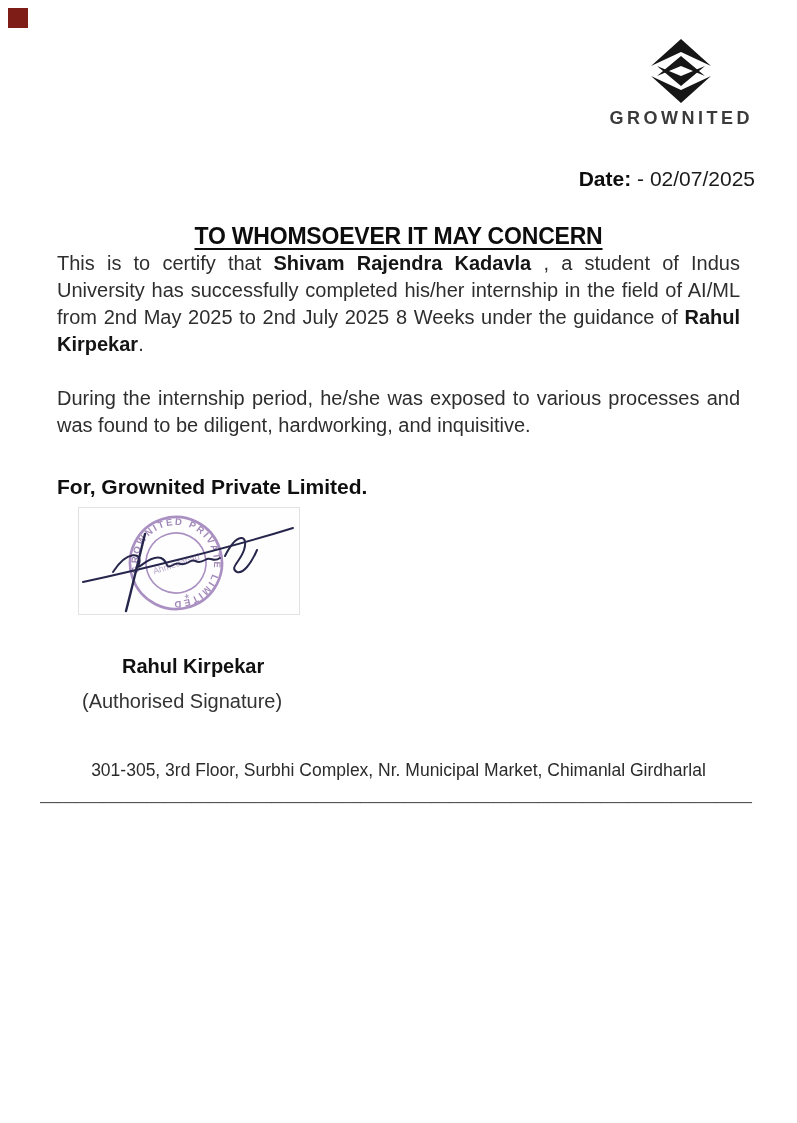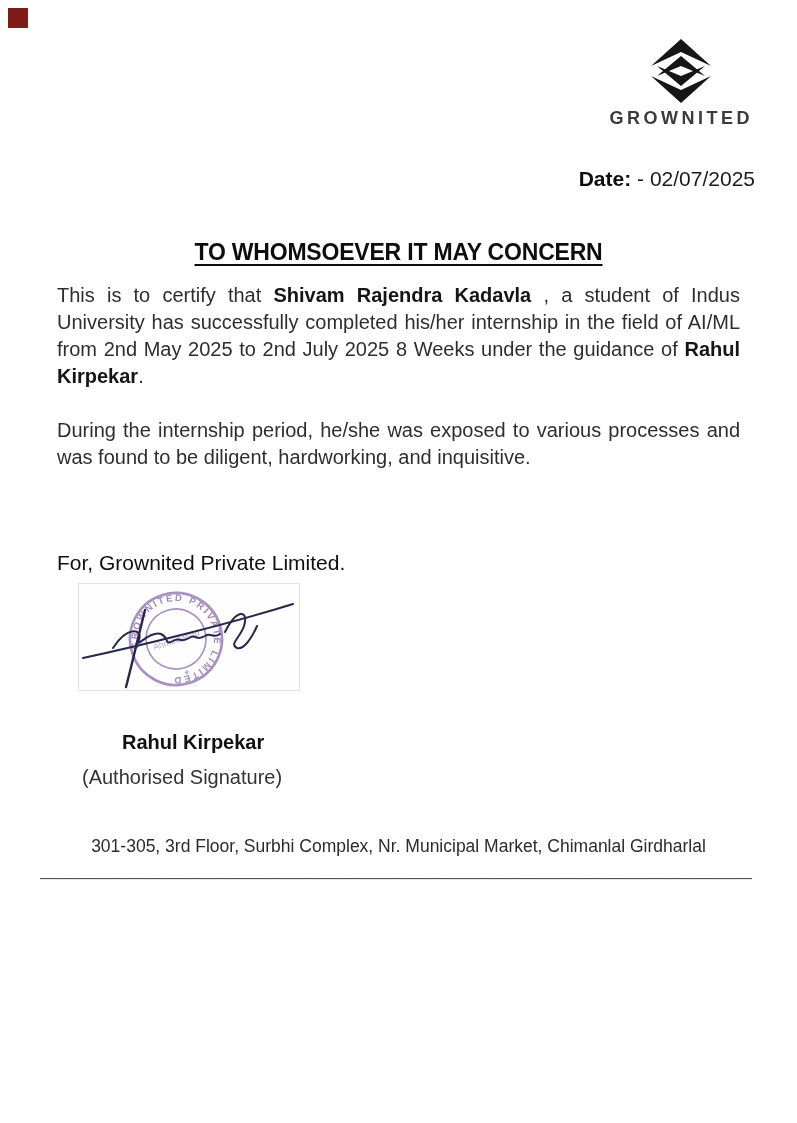--- a/index.html
+++ b/index.html
@@ -34,46 +34,46 @@
   }
   .date-row {
     margin-top: 38px;
     padding-right: 42px;
     text-align: right;
     font-size: 21px;
     color: #1a1a1a;
   }
   .date-label { font-weight: bold; color: #0d0d0d; }
   .letter-title {
-    margin-top: 48px;
+    margin-top: 32px;
     text-align: center;
     font-size: 23px;
     font-weight: bold;
     color: #0d0d0d;
     letter-spacing: -0.2px;
   }
   .letter-title span {
     text-decoration: underline;
     text-decoration-thickness: 2px;
     text-underline-offset: 4px;
   }
   .letter-body { padding: 0 57px; }
   .letter-body p {
     font-size: 20px;
     line-height: 27px;
     text-align: justify;
     color: #2e2e2e;
   }
-  p.para-1 { margin-top: 16px; }
+  p.para-1 { margin-top: 0; }
   p.para-2, p.para-3, p.para-4 { margin-top: 27px; }
   .bold-name { font-weight: bold; color: #151515; }
   .for-line {
-    margin: 80px 57px 0 57px;
+    margin: 36px 57px 0 57px;
     font-size: 21px;
-    font-weight: normal;
+    font-weight: bold;
     color: #0f0f0f;
   }
   .stamp-box {
     margin: 8px 0 0 78px;
     width: 222px; height: 108px;
     border: 1px solid #e2e2e2;
     background: #fefefe;
     position: relative;
   }
   .signatory-name {

